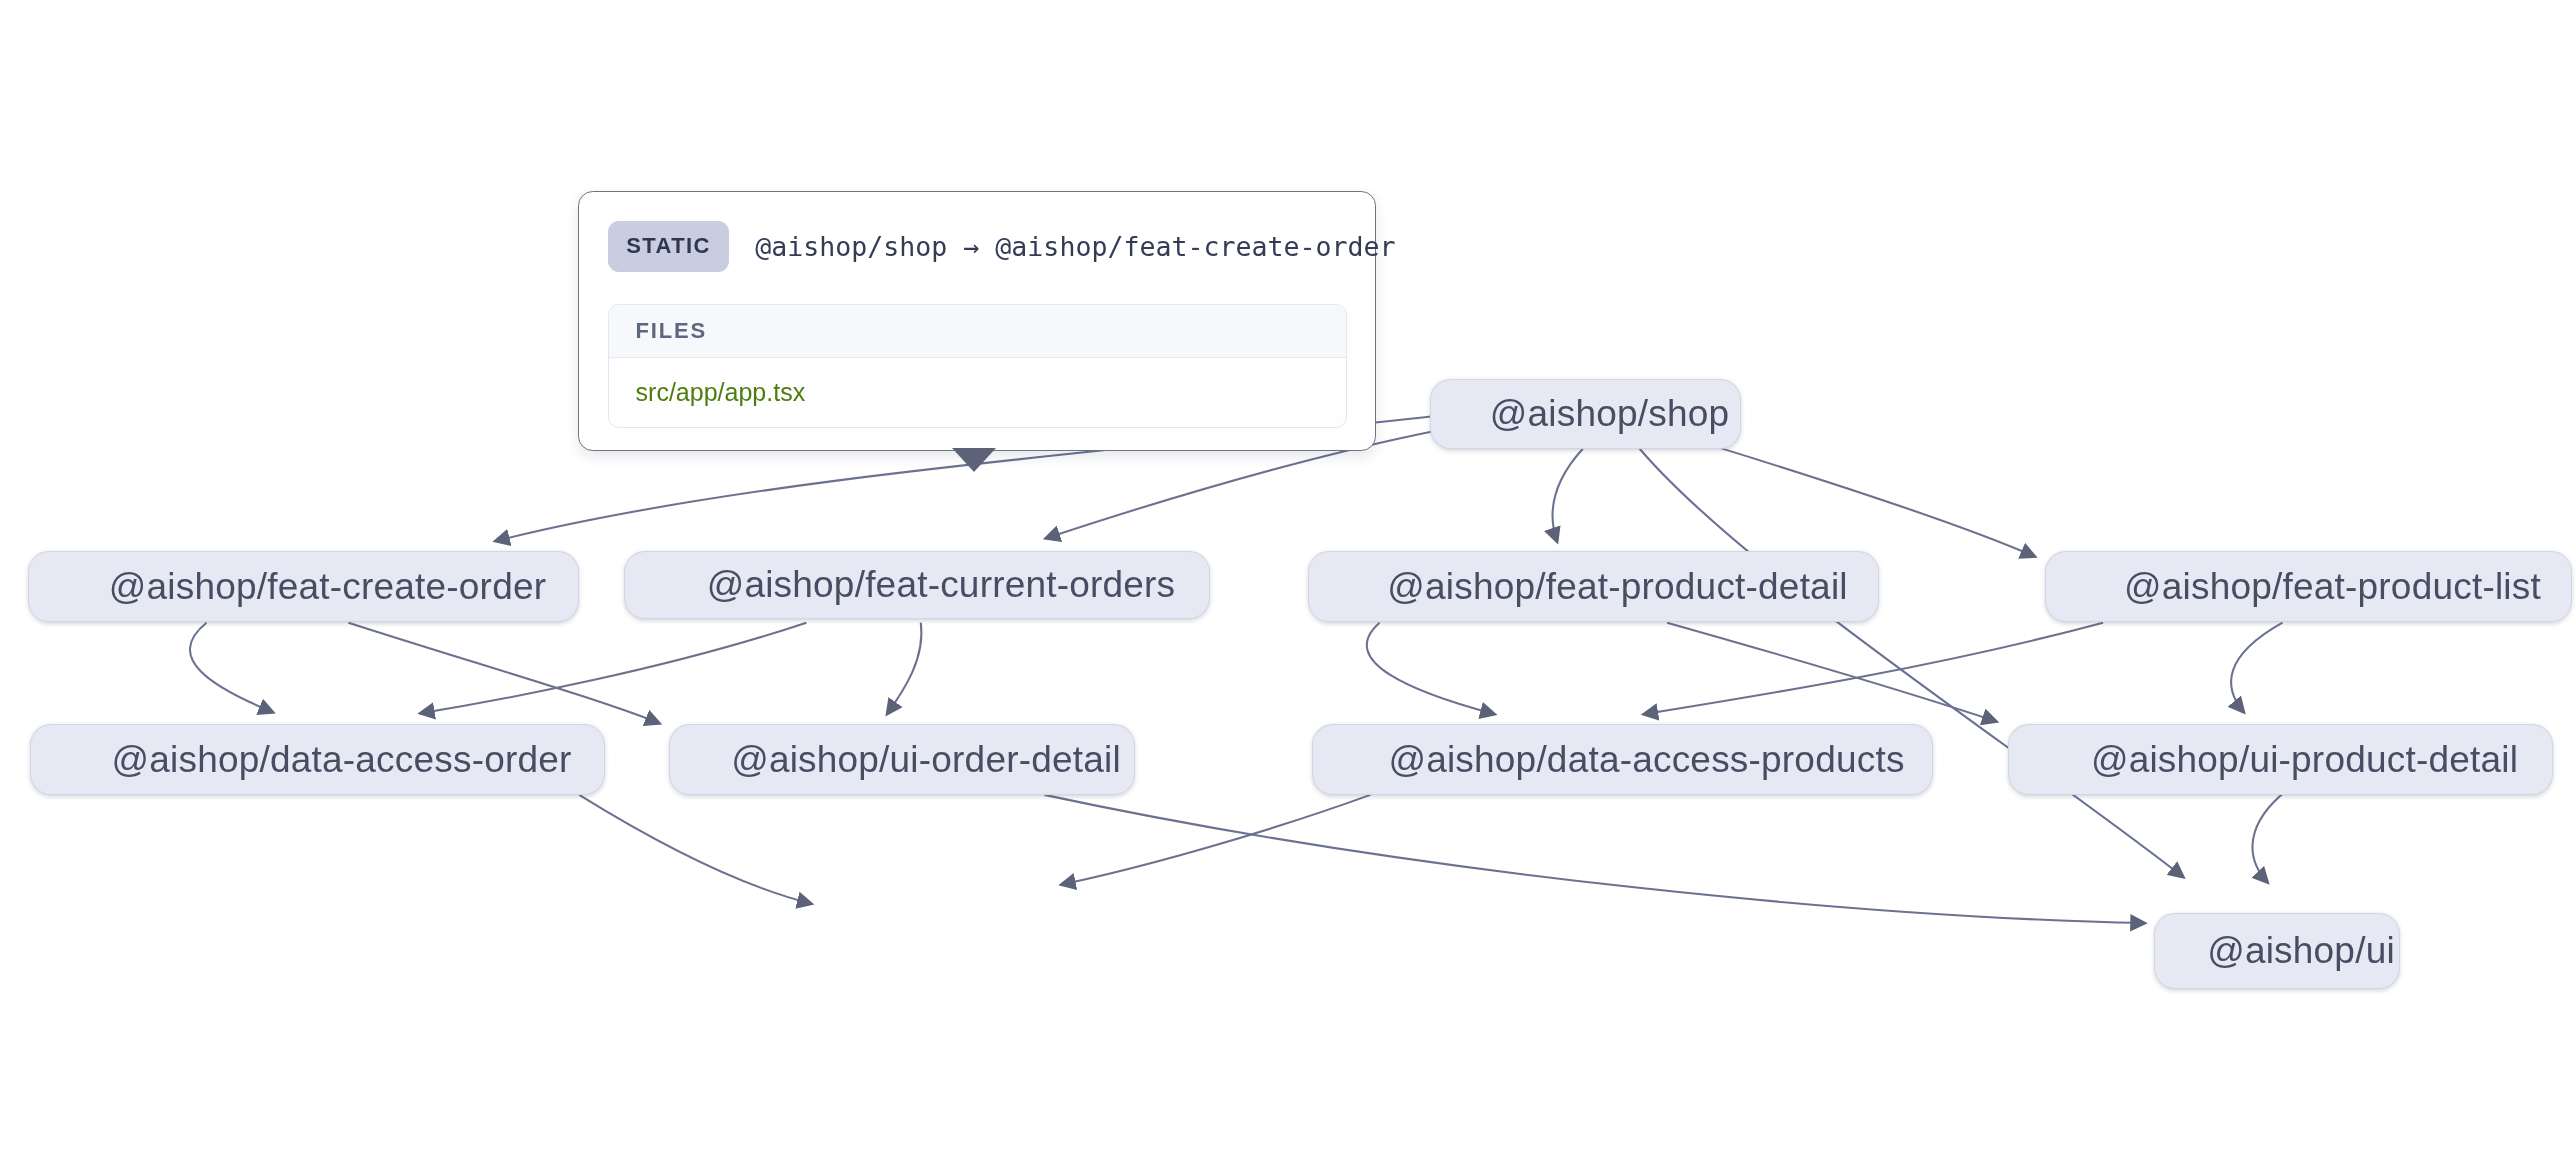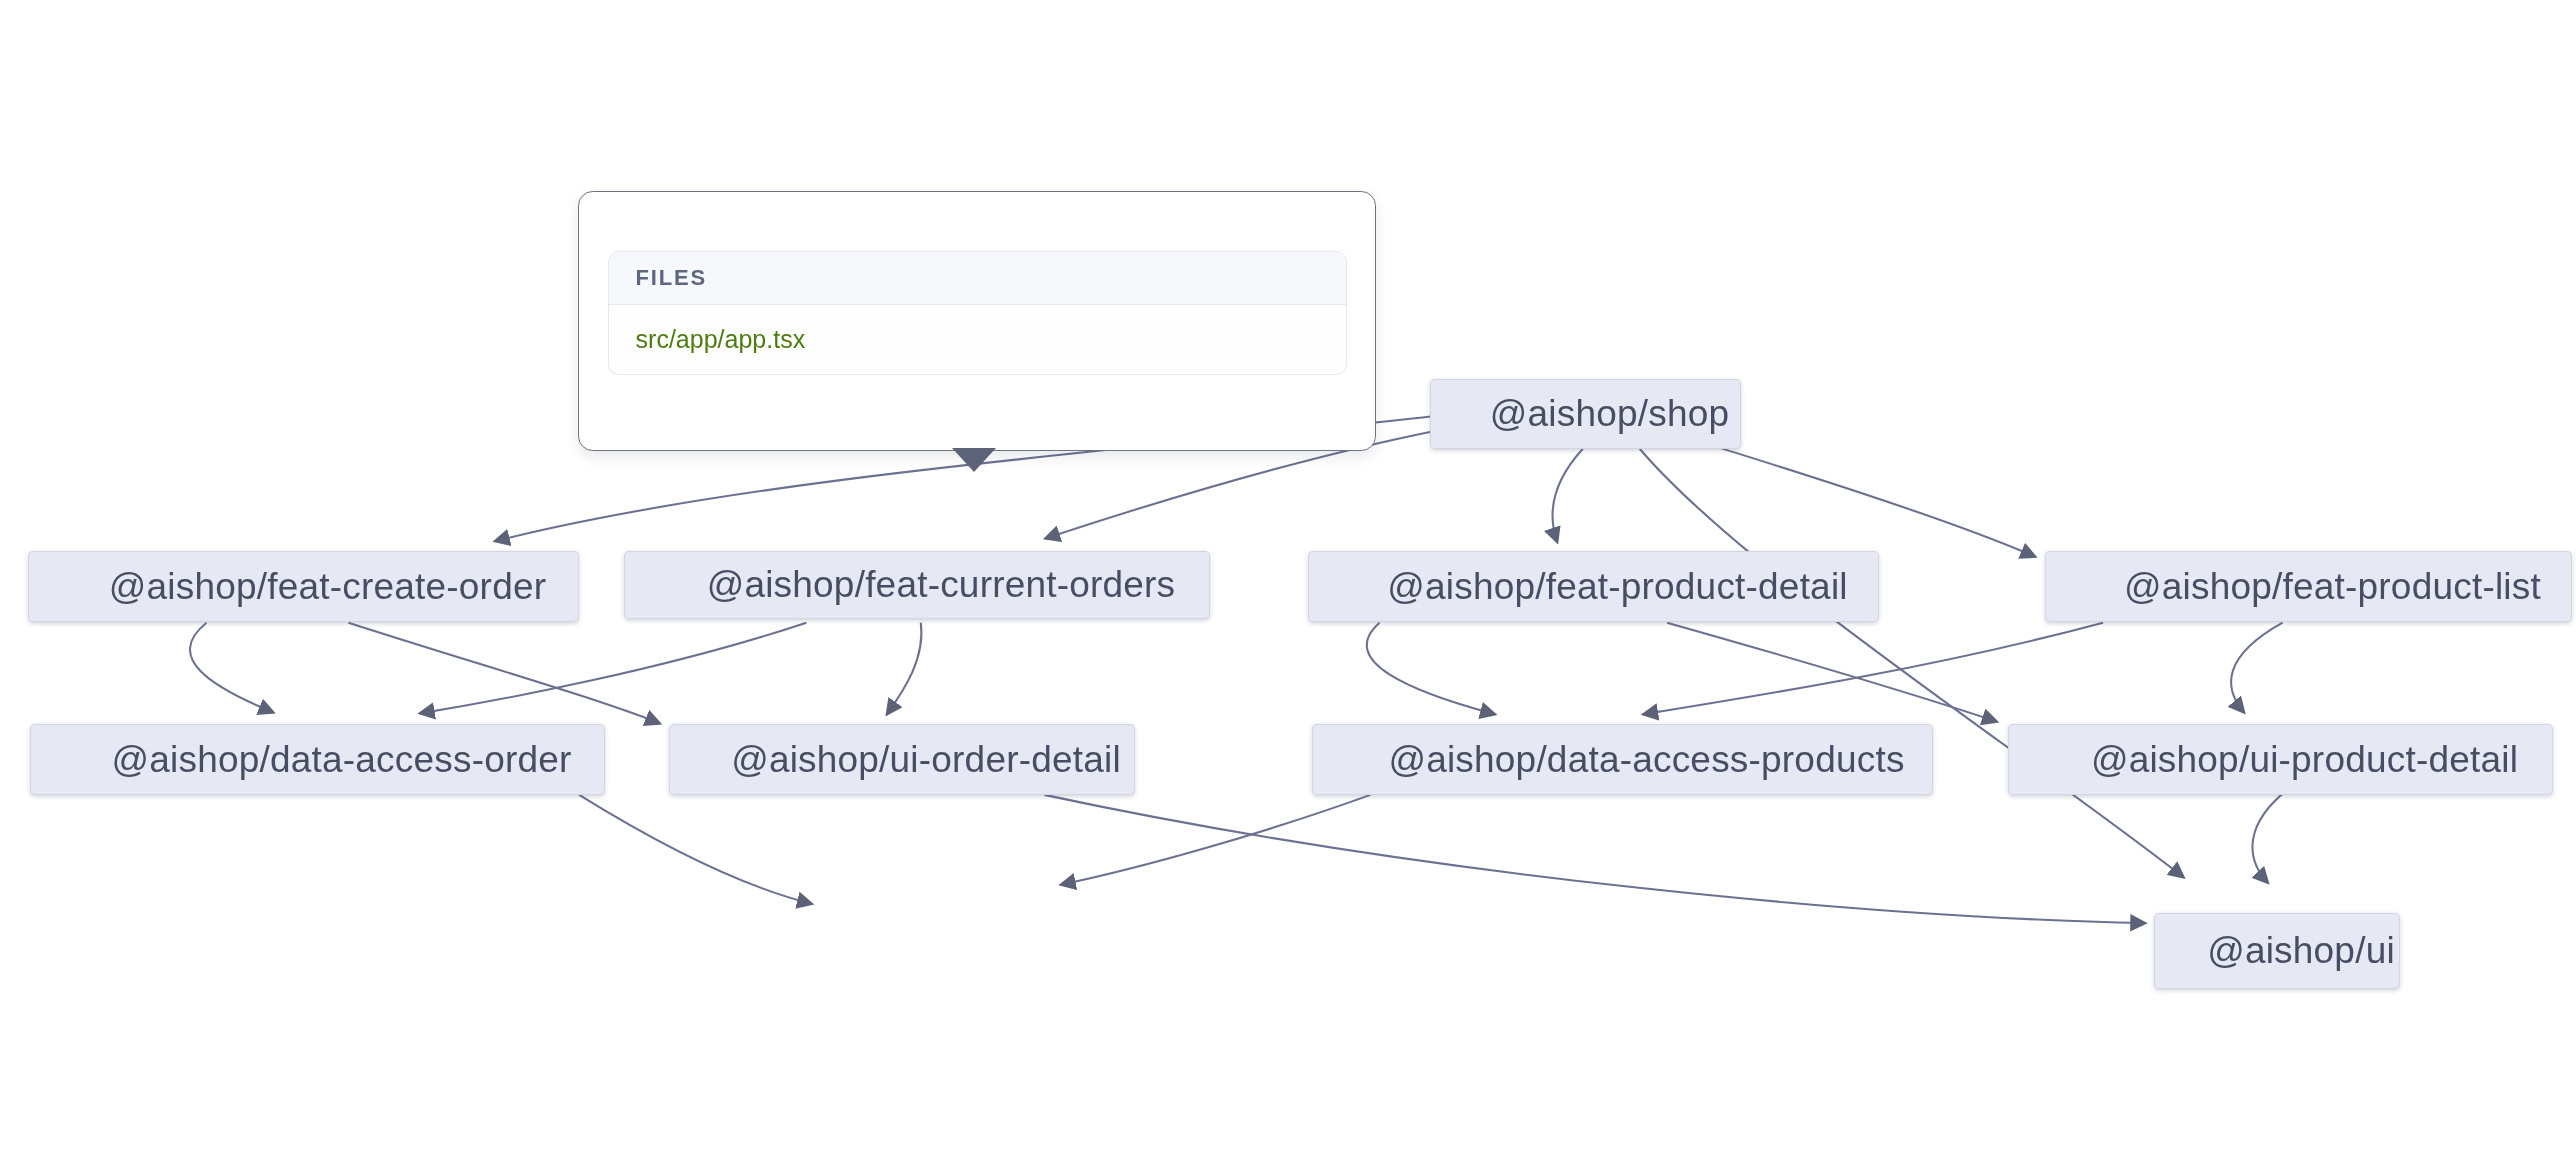--- a/index.html
+++ b/index.html
@@ -4,21 +4,21 @@
 <style>
   html,body{margin:0;padding:0;background:#ffffff;}
   #canvas{
     position:relative;width:2576px;height:1163px;overflow:hidden;
     background:#ffffff;font-family:"Liberation Sans",sans-serif;
   }
   #edges{position:absolute;left:0;top:0;z-index:1;}
   .edge{fill:none;stroke:#6b7190;stroke-width:2.25px;}
   .node{
     position:absolute;z-index:2;display:flex;align-items:center;justify-content:center;
-    background:#e6e9f3;border-radius:5px;color:#474e63;font-size:37px;font-weight:400;
+    background:#e6e9f3;border-radius:21px;color:#474e63;font-size:37px;font-weight:400;
     box-shadow:0 1.8px 4.6px rgba(71,78,99,0.22);letter-spacing:0.2px;white-space:nowrap;
     border:0.9px solid rgba(120,130,160,0.18);box-sizing:border-box;cursor:pointer;padding-left:48px;
   }
   #tooltip{
     position:absolute;left:578px;top:191px;width:798px;height:260px;z-index:3;
     background:#ffffff;border:1.8px solid #6b7280;border-radius:14.7px;box-sizing:border-box;
     box-shadow:0 5.5px 13px rgba(30,40,70,0.10);padding:27.5px 28px 0 29px;
   }
   #tooltip .head{display:flex;align-items:center;gap:26px;height:53px;}
   .badge{
@@ -87,20 +87,24 @@
   <div class="node" style="left:2045px;top:551px;width:527px;height:71px;">@aishop/feat-product-list</div>
 
   <div class="node" style="left:30px;top:724px;width:575px;height:71px;">@aishop/data-access-order</div>
   <div class="node" style="left:669px;top:724px;width:466px;height:71px;">@aishop/ui-order-detail</div>
   <div class="node" style="left:1312px;top:724px;width:621px;height:71px;">@aishop/data-access-products</div>
   <div class="node" style="left:2008px;top:724px;width:545px;height:71px;">@aishop/ui-product-detail</div>
 
   <div class="node" style="left:2154px;top:892px;width:246px;height:76px;margin-top:21px;">@aishop/ui</div>
 
   <div id="tooltip">
+    <div class="head">
+      <span class="badge">STATIC</span>
+      <span class="edge-label">@aishop/shop → @aishop/feat-create-order</span>
+    </div>
     <div class="files-panel">
       <div class="files-header">FILES</div>
       <div class="file-row">src/app/app.tsx</div>
     </div>
     <div class="caret"></div>
   </div>
 
 </div>
 
 

